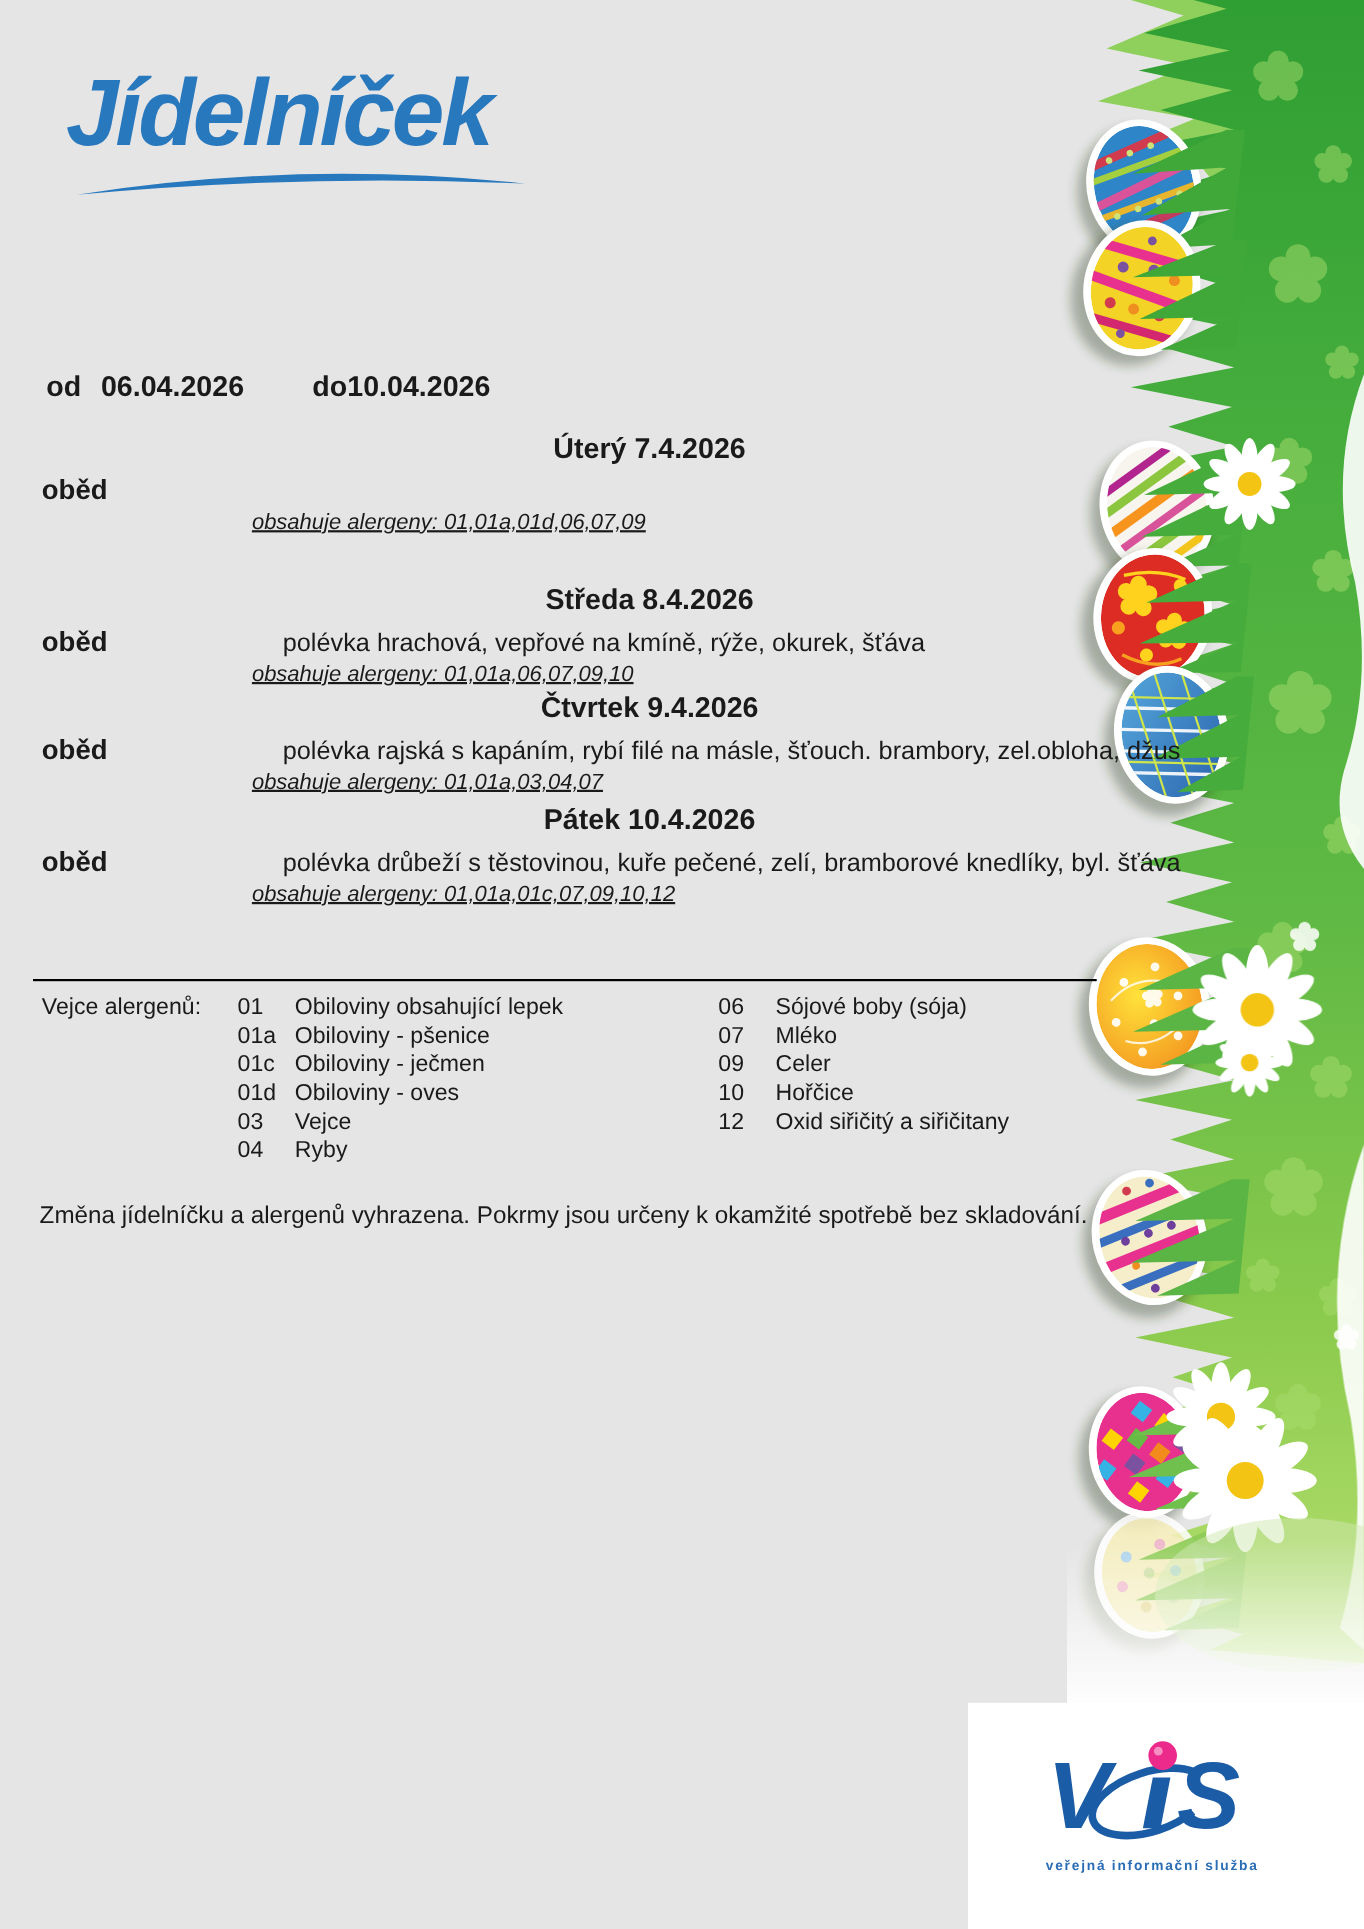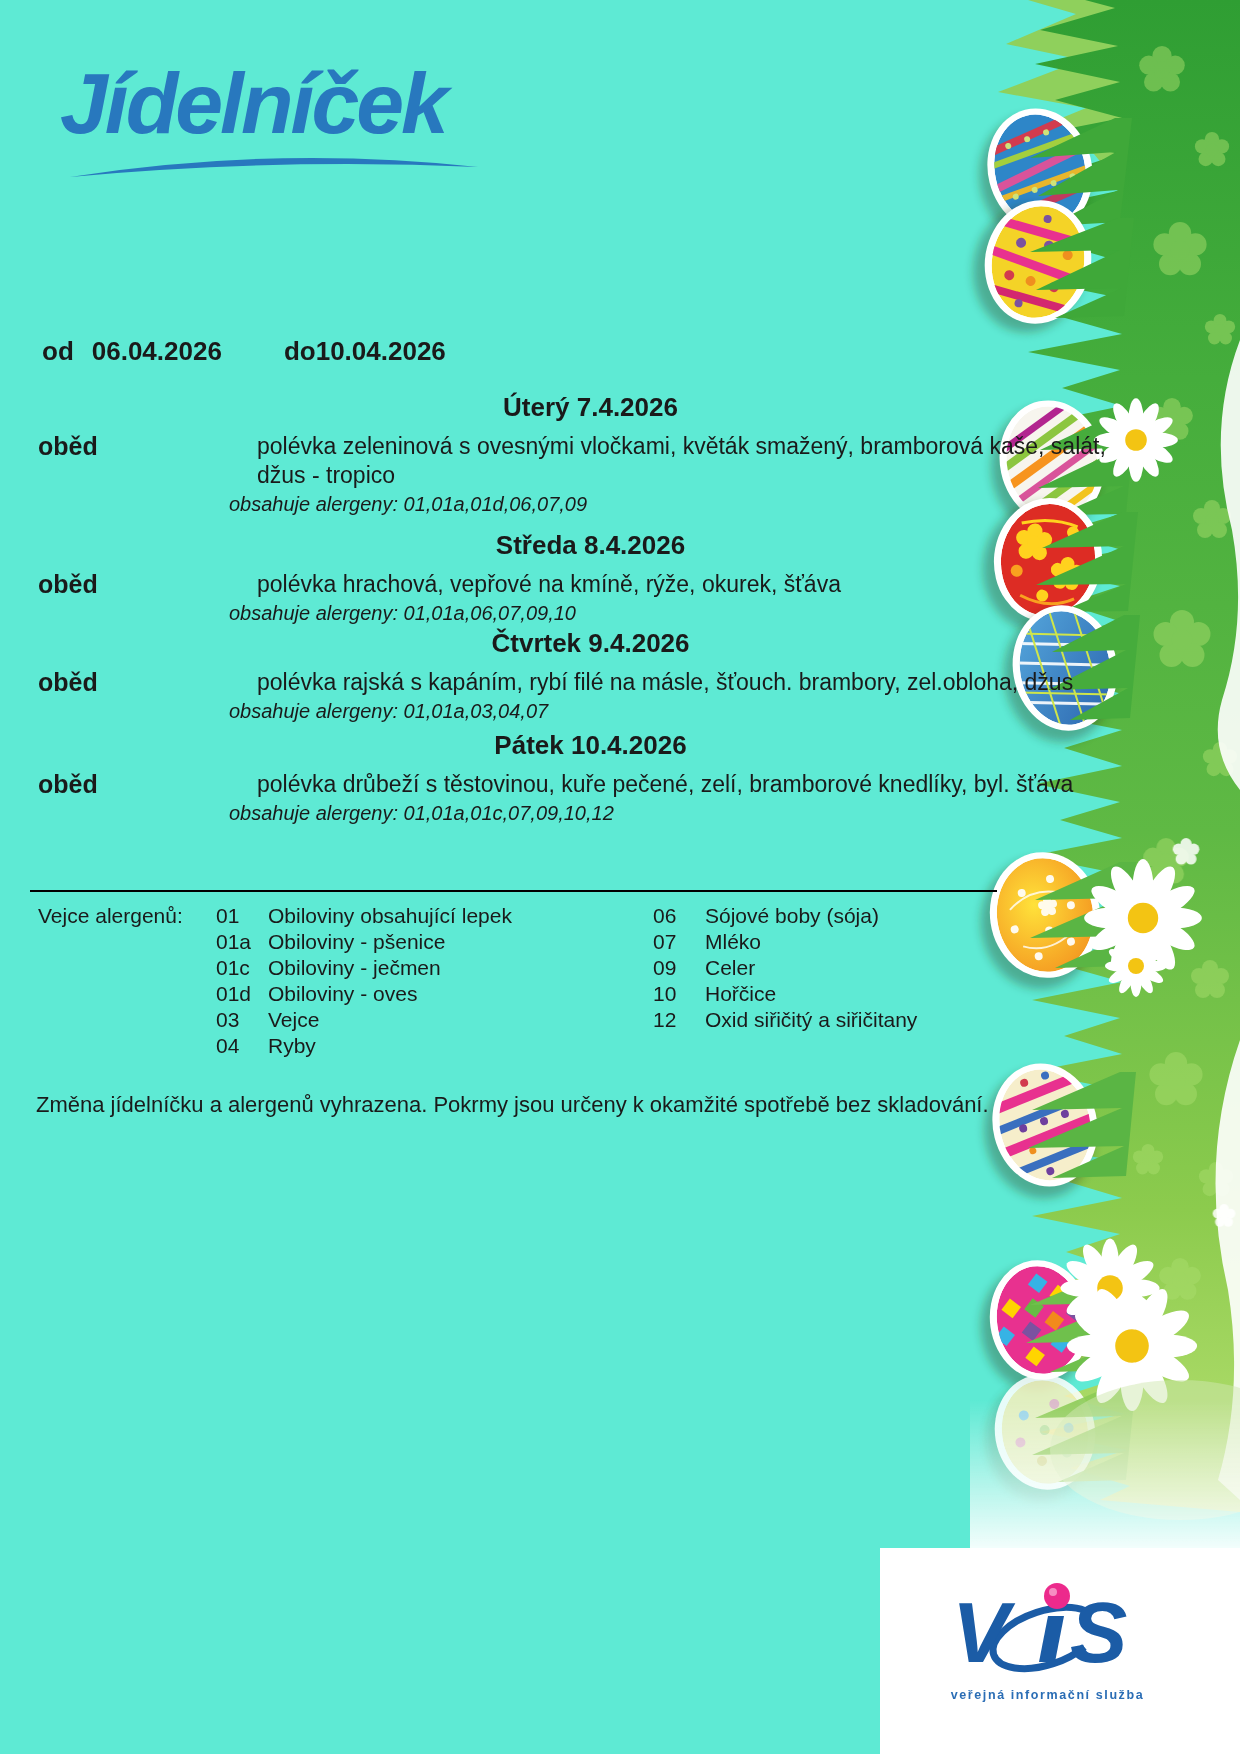--- a/index.html
+++ b/index.html
@@ -1,38 +1,38 @@
 <!DOCTYPE html>
 <html><head>
 <meta charset="utf-8">
 <style>
   html,body{margin:0;padding:0;background:#888;}
   .page{
-    position:relative;width:1240px;height:1754px;background:#5eead4;
+    position:relative;width:1240px;height:1754px;background:#e5e5e5;
     font-family:"Liberation Sans", sans-serif;color:#1a1a1a;overflow:hidden;
     margin:0 auto;
   }
   .decor{position:absolute;top:0;right:0;width:360px;height:1754px;z-index:0;}
   .layer{position:absolute;z-index:1;}
   
   .logo{left:60px;top:56px;width:460px;}
   .logo-text{font-size:86px;font-weight:bold;font-style:italic;color:#2878be;letter-spacing:-3px;line-height:1.1;}
   .swoosh{display:block;margin:2px 0 0 4px;}
   
   .daterow{left:42px;top:336px;font-size:26px;font-weight:bold;white-space:nowrap;}
   .daterow .val-from{margin-left:18px;}
   .daterow .lbl-to{margin-left:62px;}
   .daterow .val-to{}
   
   .day{left:38px;width:1105px;}
   .day-name{font-size:26px;font-weight:bold;line-height:30px;text-align:center;}
   .meal-row{display:flex;margin-top:10px;gap:28px;}
   .meal-label{width:191px;flex:none;font-weight:bold;font-size:25px;line-height:29px;}
   .meal-text{font-size:23px;line-height:29px;white-space:pre-line;width:912px;}
-  .allergen-note{margin:3px 0 0 191px;font-style:italic;font-size:20px;line-height:22px;}
+  .allergen-note{margin:3px 0 0 191px;font-style:italic;font-size:20px;line-height:22px;text-decoration:underline;}
   .d0{top:392px;} .d1{top:530px;} .d2{top:628px;} .d3{top:730px;}
   
   .sep{left:30px;top:890px;width:967px;height:2px;background:#000;}
   
   .alist{left:38px;top:903px;font-size:21px;line-height:26px;width:1000px;height:160px;}
   .alist-label{position:absolute;left:0;top:0;}
   .acol{position:absolute;top:0;}
   .acol-left{left:178px;}
   .acol-right{left:615px;}
   .arow{display:flex;}
@@ -359,22 +359,20 @@
   </div>
 
   <div class="layer daterow">
     <span>od</span><span class="val-from">06.04.2026</span><span class="lbl-to">do</span><span class="val-to">10.04.2026</span>
   </div>
 
   <div class="layer day d0">
     <div class="day-name">Úterý 7.4.2026</div>
     <div class="meal-row">
       <div class="meal-label">oběd</div>
-      <div class="meal-text">polévka zeleninová s ovesnými vločkami, květák smažený, bramborová kaše, salát,
-džus - tropico</div>
     </div>
     <div class="allergen-note">obsahuje alergeny: 01,01a,01d,06,07,09</div>
   </div>
 
   <div class="layer day d1">
     <div class="day-name">Středa 8.4.2026</div>
     <div class="meal-row">
       <div class="meal-label">oběd</div>
       <div class="meal-text">polévka hrachová, vepřové na kmíně, rýže, okurek, šťáva</div>
     </div>

